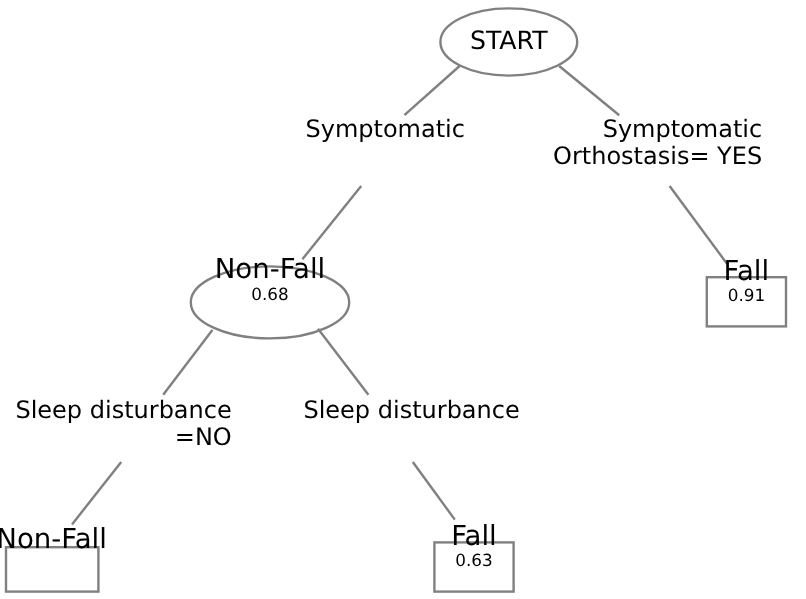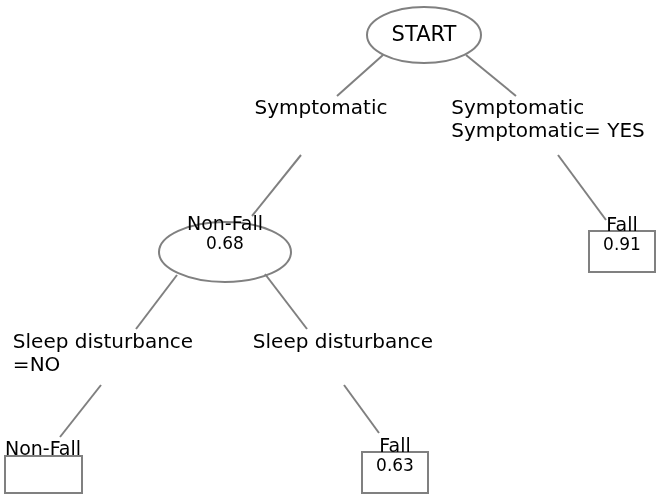--- a/index.html
+++ b/index.html
@@ -26,34 +26,34 @@
     position: absolute;
     color: #000000;
     text-align: center;
     line-height: 1.12;
     white-space: nowrap;
     z-index: 3;
   }
   .edge-label {
     position: absolute;
     color: #000000;
-    text-align: left;
+    text-align: right;
     line-height: 1.14;
     white-space: nowrap;
     font-size: 20px;
     z-index: 3;
   }
   .title-text {
     font-size: 21px;
   }
   .leaf-name {
-    font-size: 19px;
+    font-size: 23px;
   }
   .leaf-value {
-    font-size: 17px;
+    font-size: 14px;
   }
 </style>
 </head>
 <body>
 
 <div id="canvas">
 
   <svg id="edges" viewBox="0 0 672 499" xmlns="http://www.w3.org/2000/svg">
 
     <ellipse cx="424" cy="35" rx="57" ry="28" fill="none" stroke="#808080" stroke-width="2"></ellipse>
@@ -84,21 +84,21 @@
   </svg>
 
   <div class="node-label title-text" style="left:424px; top:35px; transform:translate(-50%,-50%);">START</div>
 
   <div class="edge-label" style="left:321px; top:96px; transform:translateX(-50%);">
     <div>Symptomatic</div>
   </div>
 
   <div class="edge-label" style="left:548px; top:96px; transform:translateX(-50%);">
     <div>Symptomatic</div>
-    <div>Symptomatic= YES</div>
+    <div>Orthostasis= YES</div>
   </div>
 
   <div class="node-label" style="left:225px; top:213px; transform:translateX(-50%);">
     <div class="leaf-name">Non-Fall</div>
     <div class="leaf-value">0.68</div>
   </div>
 
   <div class="node-label" style="left:622px; top:214px; transform:translateX(-50%);">
     <div class="leaf-name">Fall</div>
     <div class="leaf-value">0.91</div>

